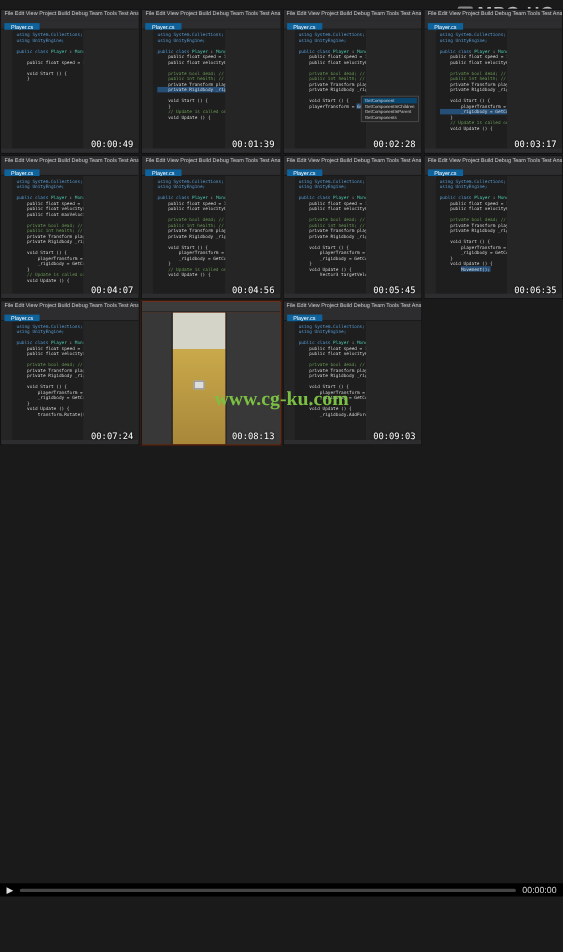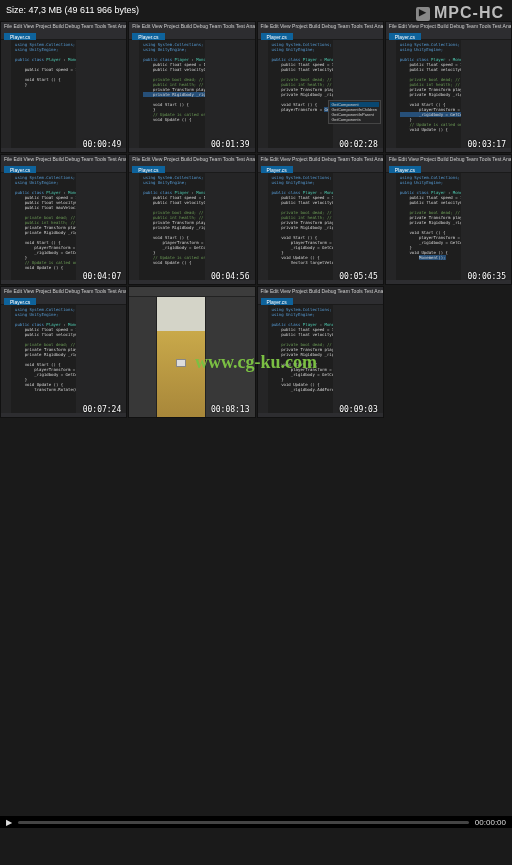--- a/index.html
+++ b/index.html
@@ -207,21 +207,20 @@
   border-radius: 2px;
 }
 </style>
 </head>
 <body>
 
 <div class="header">
   <div class="mpc-logo">
     <span class="icon"></span><span>MPC-HC</span>
   </div>
-  <div class="header-line"><span>Size:</span> <span>47,3 MB (49 611 966 bytes)</span></div>
 </div>
 
 <div class="grid">
 
   <div class="thumb">
     <div class="vs-menubar">File  Edit  View  Project  Build  Debug  Team  Tools  Test  Analyze  Window  Help</div>
     <div class="vs-toolbar"><span class="vs-tab">Player.cs</span></div>
     <div class="vs-body">
       <div class="vs-left"></div>
       <div class="vs-editor"><span class="kw">using System.Collections;

